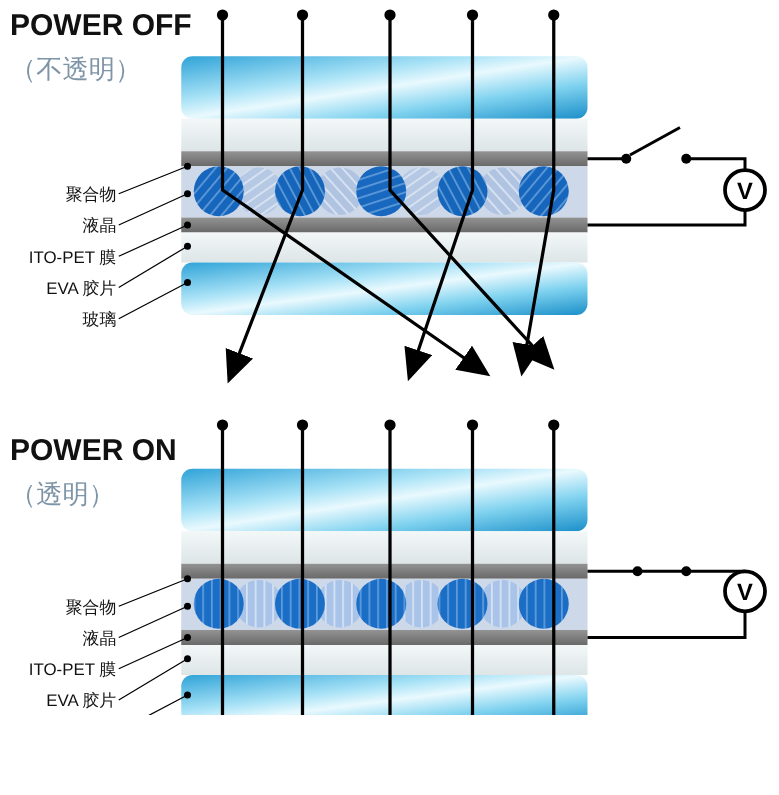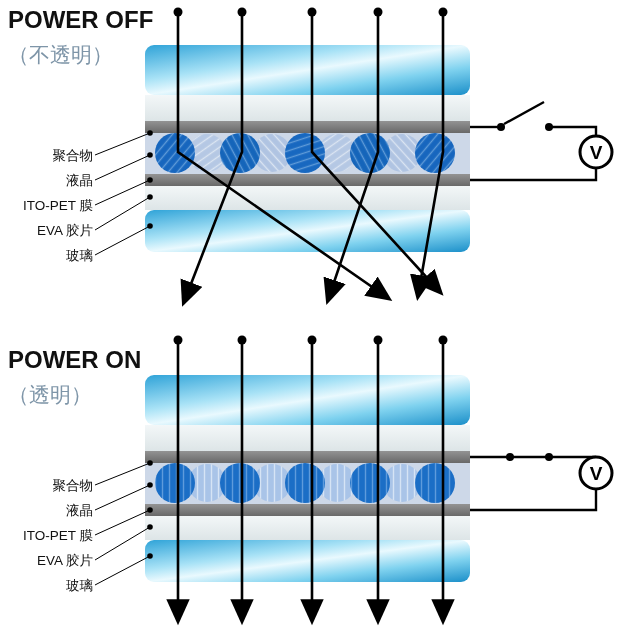--- a/index.html
+++ b/index.html
@@ -1,18 +1,18 @@
 <!DOCTYPE html>
 <html><head>
 <meta charset="utf-8">
 <style>
   html,body{margin:0;padding:0;background:#ffffff;}
   .stage{
     position:relative;
-    width:623px;height:636px;
+    width:623px;height:572px;
     background:#ffffff;
     font-family:"Liberation Sans",sans-serif;
     overflow:hidden;
   }
   svg{display:block;}
   text{font-family:"Liberation Sans","DejaVu Sans",sans-serif;}
   .panel-title{font-size:24px;font-weight:bold;fill:#111111;}
   .panel-subtitle{font-size:21px;fill:#7e95a8;}
   .layer-label{font-size:13.5px;fill:#111111;}
   .volt-label{font-size:19px;font-weight:bold;fill:#000000;}

